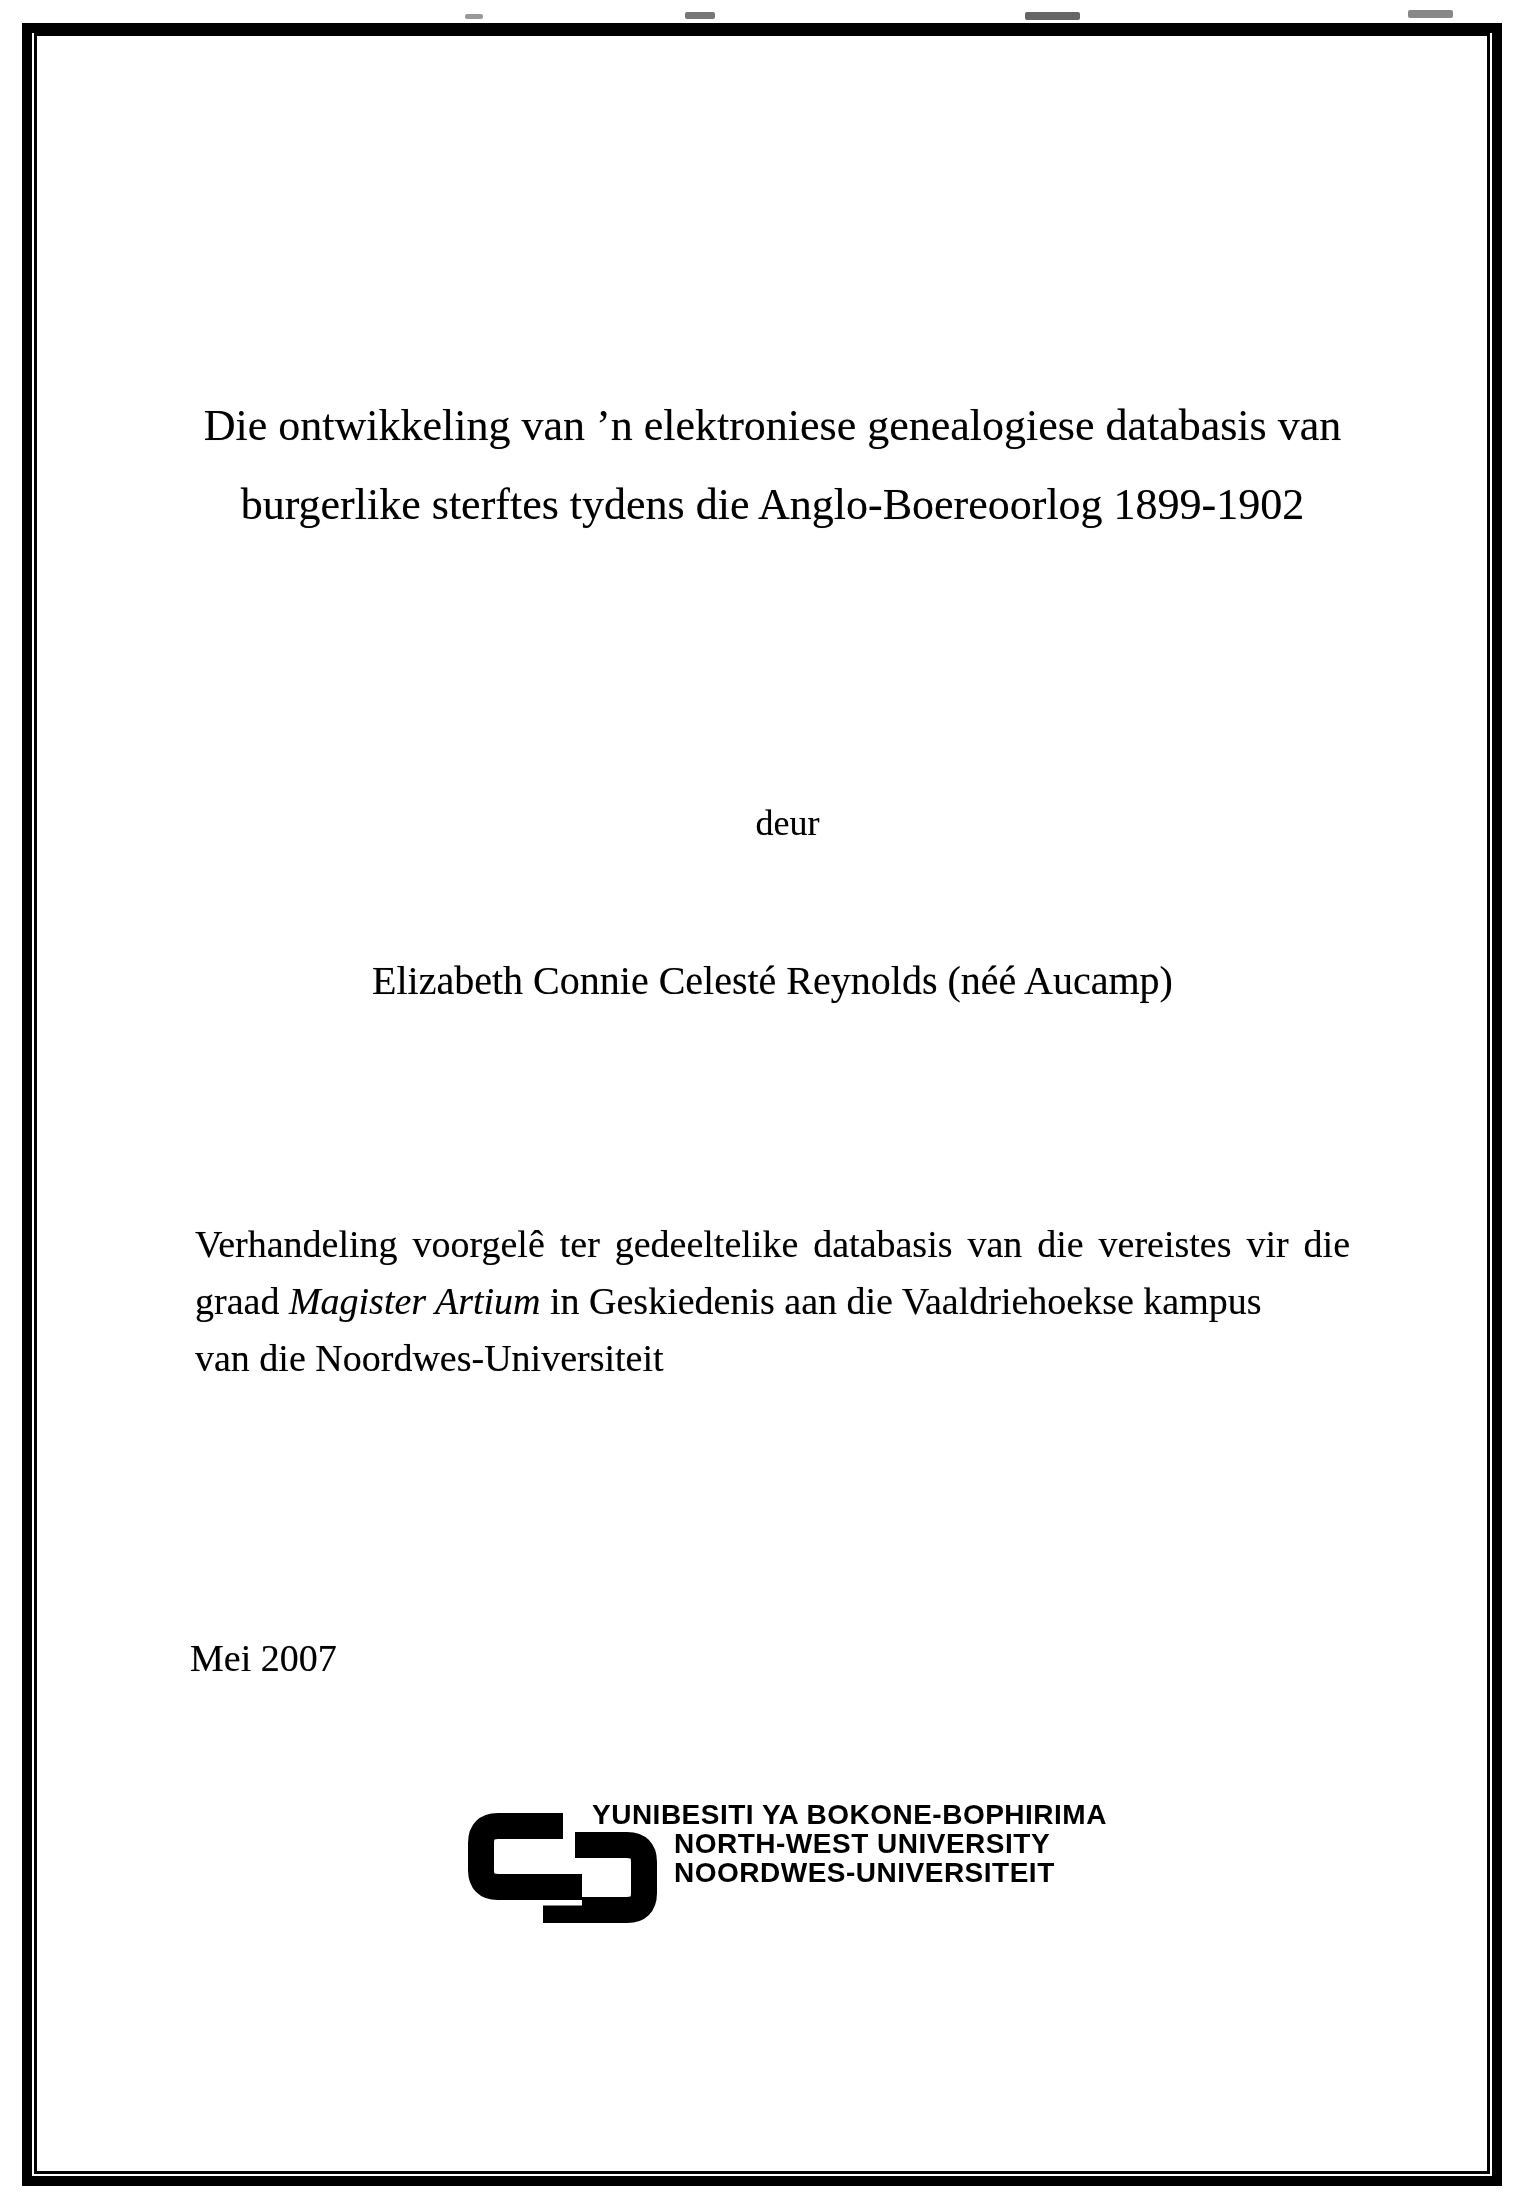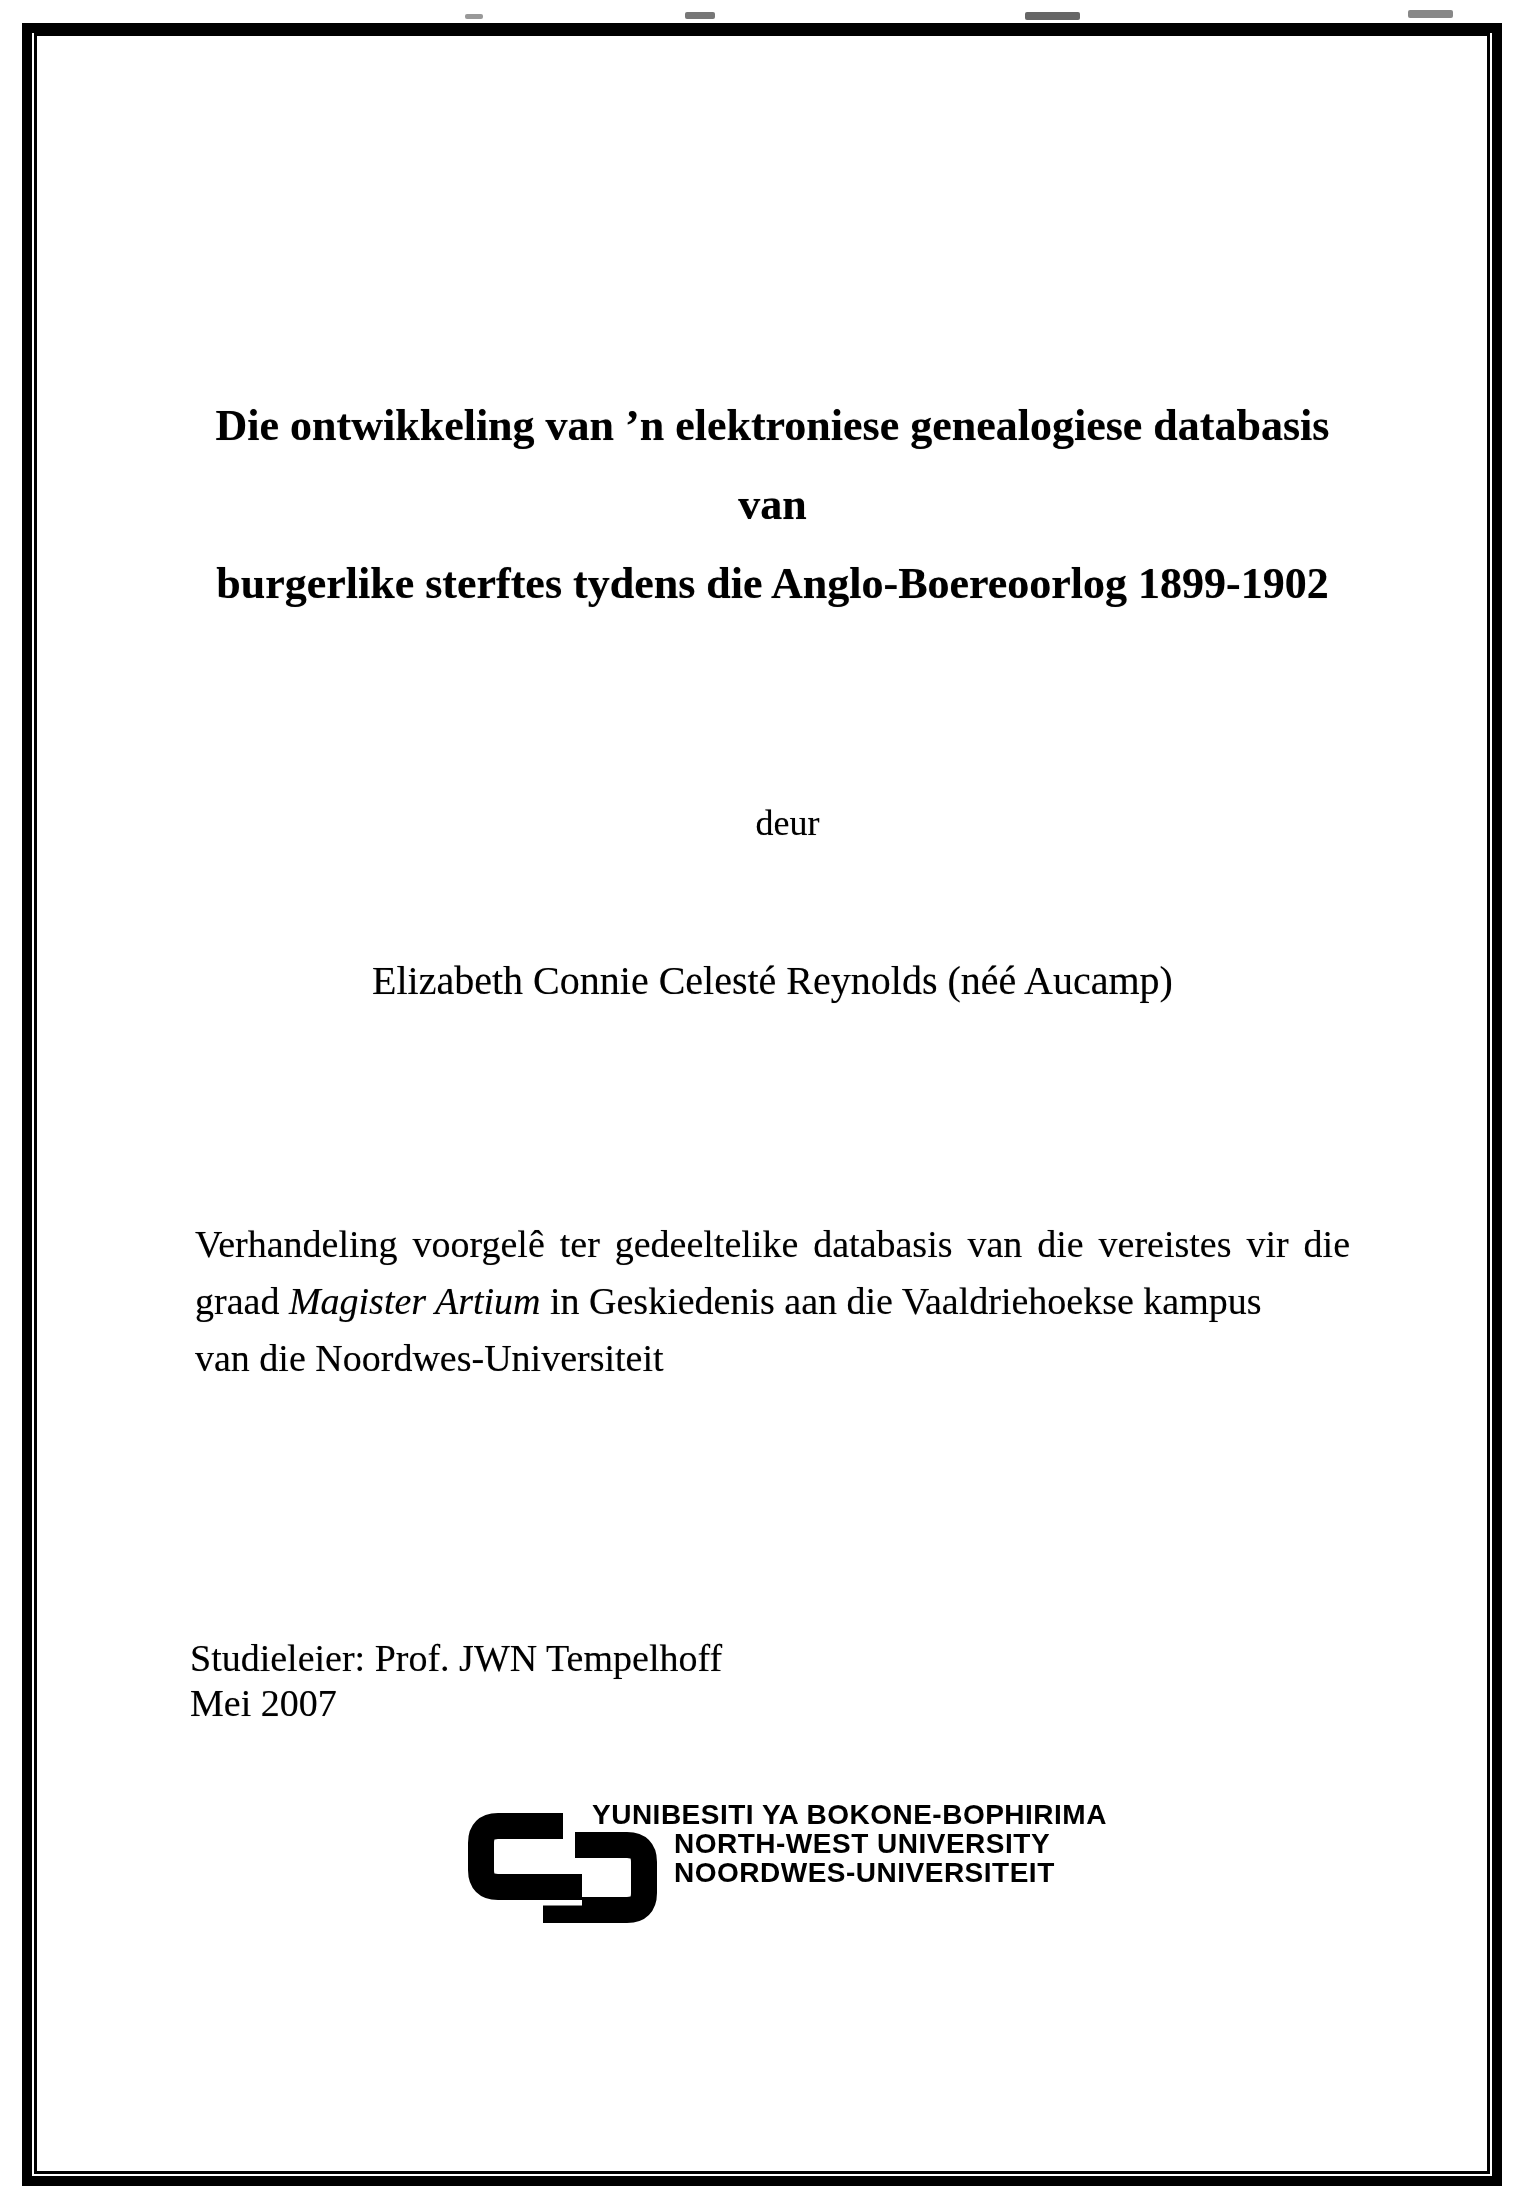--- a/index.html
+++ b/index.html
@@ -20,21 +20,21 @@
   
   .artifact { position:absolute; border-radius:2px; }
   .a1 { left:465px; top:14px; width:18px; height:5px; background:#999; }
   .a2 { left:685px; top:12px; width:30px; height:7px; background:#777; }
   .a3 { left:1025px; top:12px; width:55px; height:8px; background:#666; }
   .a4 { left:1408px; top:10px; width:45px; height:8px; background:#888; }
 
   .ink { text-shadow:0 0 0.8px rgba(0,0,0,0.45); }
 
   .title { position:absolute; left:195px; top:386px; width:1155px; margin:0;
-           text-align:center; font-size:44px; font-weight:700; line-height:79px; }
+           text-align:center; font-size:44px; font-weight:400; line-height:79px; }
 
   .byline { position:absolute; left:210px; top:805px; width:1155px;
             text-align:center; font-size:36px; line-height:36px; }
 
   .author { position:absolute; left:195px; top:961px; width:1155px;
             text-align:center; font-size:40px; line-height:40px; }
 
   .statement { position:absolute; left:195px; top:1216px; width:1155px;
                font-size:38px; line-height:57px; }
   .statement .justified { text-align:justify; text-align-last:justify; }
@@ -72,21 +72,20 @@
 
   <div class="author ink">Elizabeth Connie Celesté Reynolds (néé Aucamp)</div>
 
   <div class="statement ink">
     <div class="justified">Verhandeling voorgelê ter gedeeltelike databasis van die vereistes vir die</div>
     <div><span>graad</span> <i class="it">Magister Artium</i> <span>in Geskiedenis aan die Vaaldriehoekse kampus</span></div>
     <div>van die Noordwes-Universiteit</div>
   </div>
 
   <div class="supervisor-block ink">
-    <div>Studieleier: Prof. JWN Tempelhoff</div>
     <div>Mei 2007</div>
   </div>
 
   <div>
     <svg class="logo-mark" viewBox="-6 -6 202 124" xmlns="http://www.w3.org/2000/svg" aria-hidden="true">
 
       <path d="M 107 32 H 159 Q 176 32 176 49 V 80 Q 176 97 159 97 H 75" fill="none" stroke="#000" stroke-width="26" stroke-linecap="butt"></path>
 
       <path d="M 95 13 H 30 Q 13 13 13 30 V 57 Q 13 74 30 74 H 114" fill="none" stroke="#fff" stroke-width="37" stroke-linecap="butt"></path>
 

